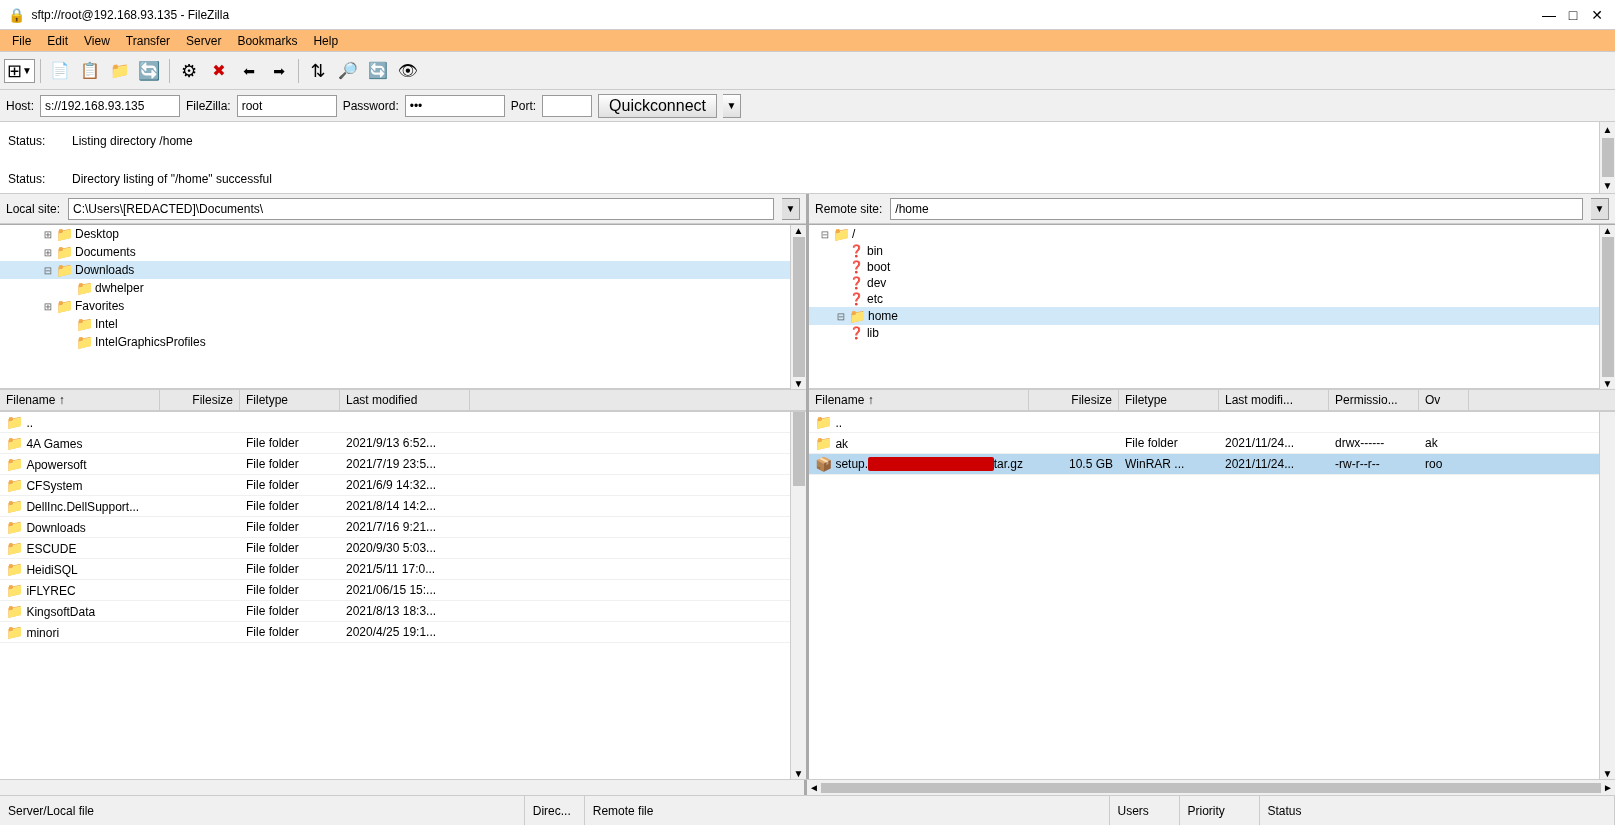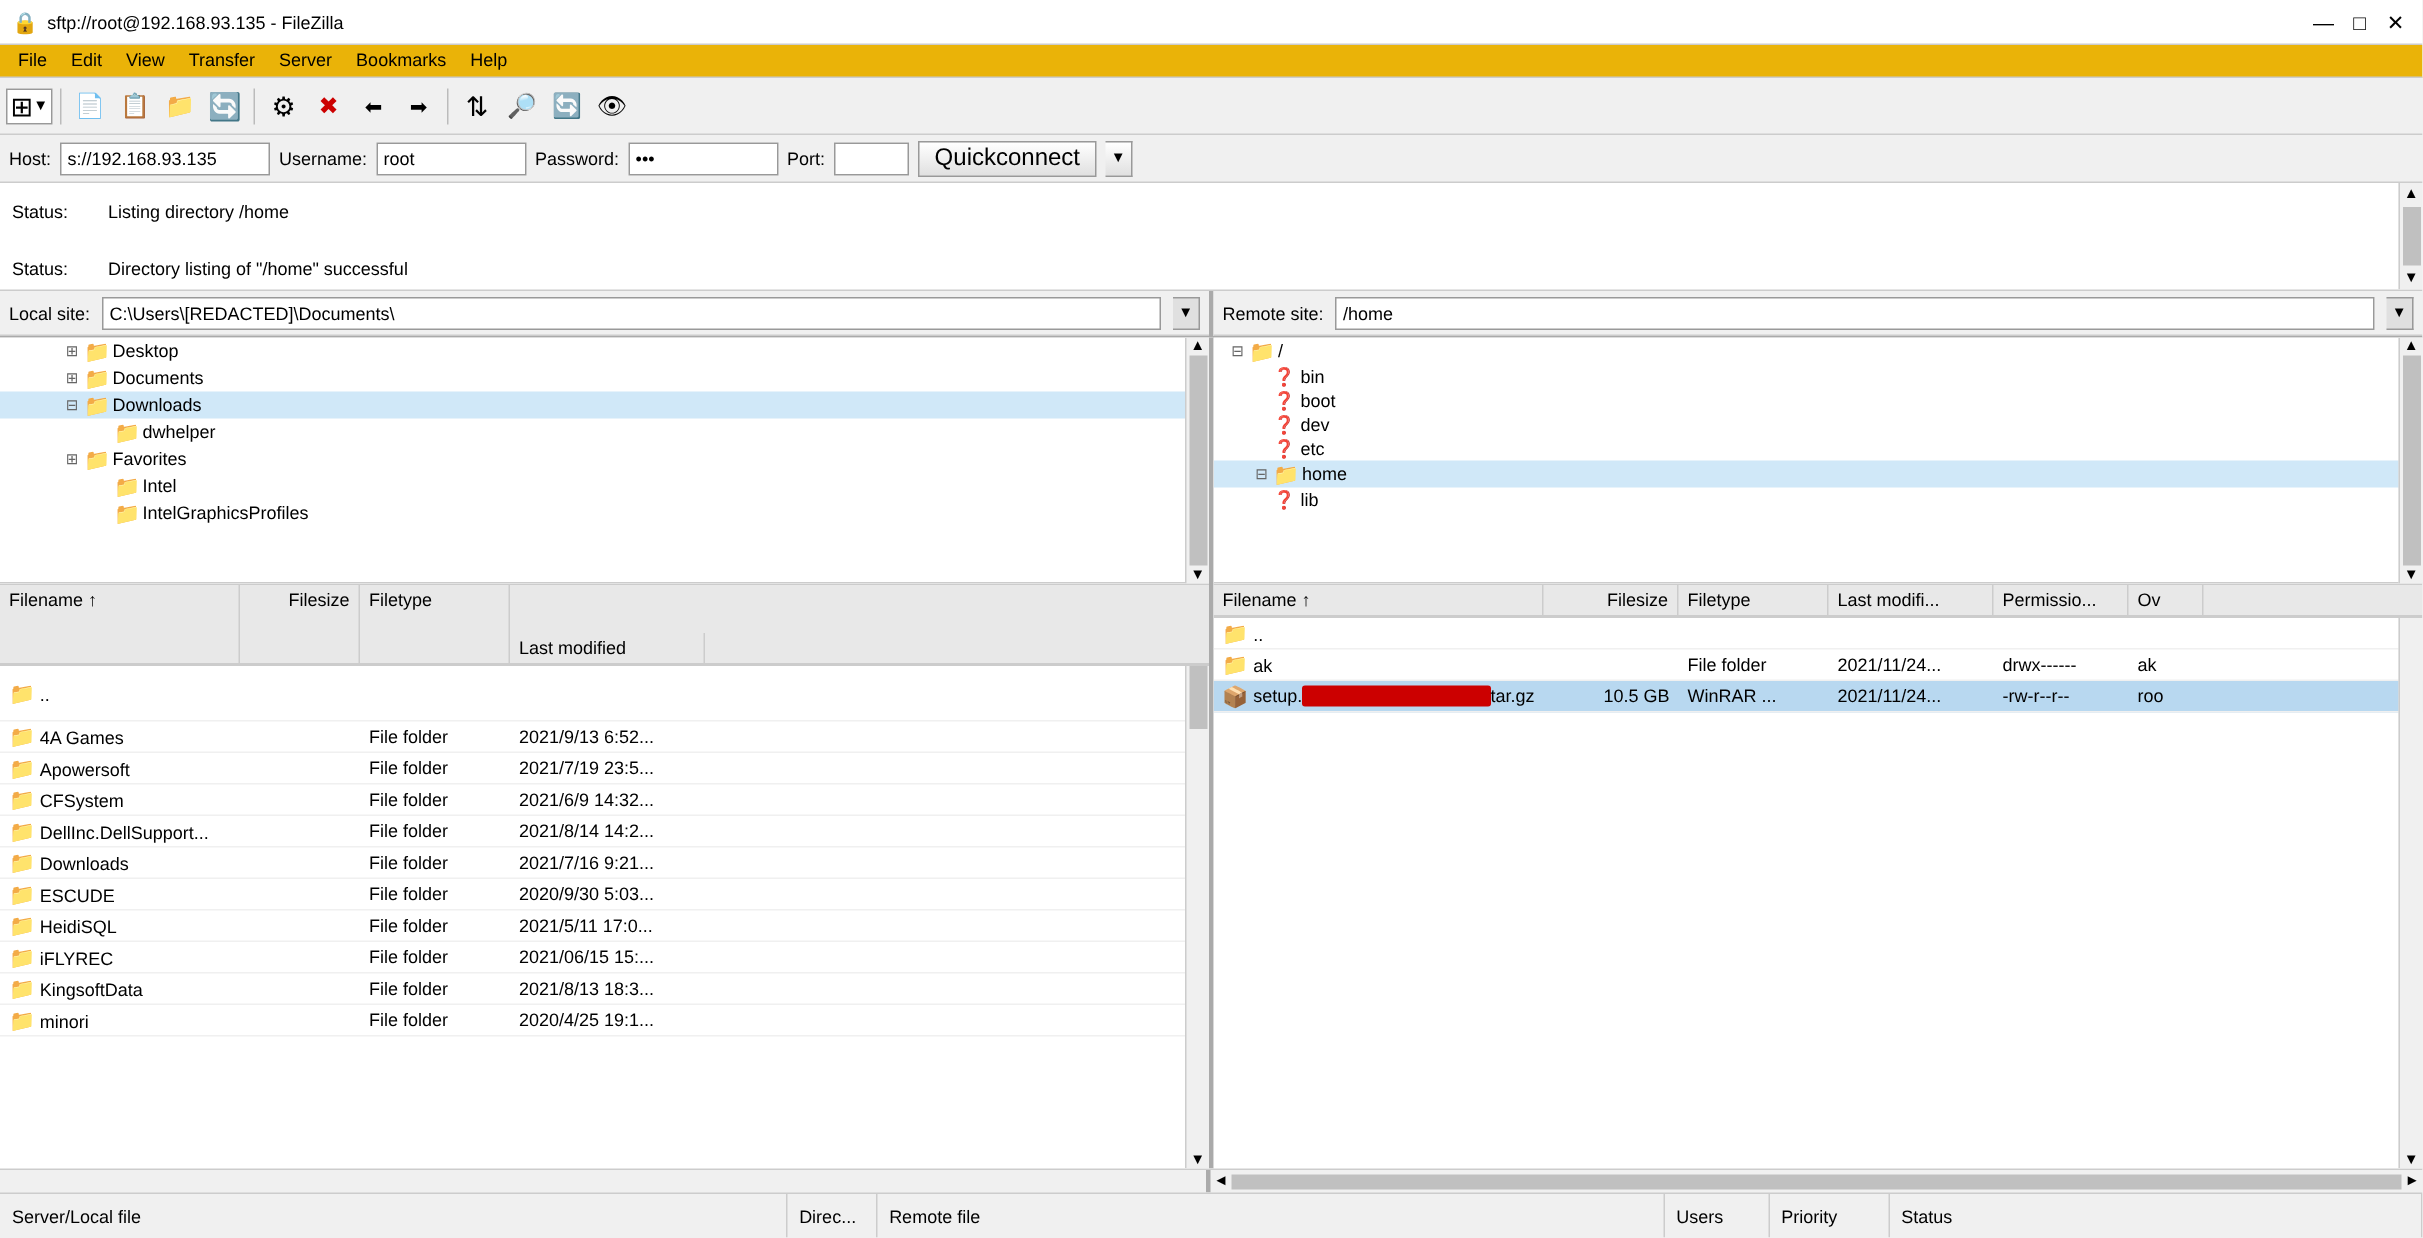--- a/index.html
+++ b/index.html
@@ -18,24 +18,24 @@
     .titlebar-title { flex: 1; font-size: 12px; }
     .titlebar-controls { display: flex; gap: 4px; }
     .titlebar-btn {
       width: 20px; height: 20px;
       border: none; background: transparent; cursor: pointer;
       font-size: 14px; display: flex; align-items: center; justify-content: center;
     }
 
     
     .menubar {
-      background: #eab308;
+      background: #fdba74;
       border-bottom: 1px solid #ccc;
       display: flex;
-      align-items: flex-end;
+      align-items: center;
       padding: 2px 4px;
       height: 22px;
     }
     .menu-item {
       padding: 2px 8px;
       cursor: pointer;
       font-size: 12px;
     }
 
     
@@ -188,21 +188,21 @@
       padding: 3px 6px;
       font-size: 12px;
       border-right: 1px solid #ccc;
       cursor: pointer;
       user-select: none;
       white-space: nowrap;
     }
     .col-filename { width: 160px; }
     .col-filesize { width: 80px; text-align: right; }
     .col-filetype { width: 100px; }
-    .col-modified { width: 130px; margin-top: 32px; }
+    .col-modified { width: 130px; }
 
     .file-row {
       display: flex;
       align-items: center;
       border-bottom: 1px solid #f0f0f0;
       cursor: pointer;
     }
     .file-row.selected { background: #b8d8f0; }
     .file-cell {
       padding: 2px 6px;
@@ -310,21 +310,21 @@
   <div class="toolbar-sep"></div>
   <button class="toolbar-btn" title="Toggle directory comparison" style="font-size:18px;">⇅</button>
   <button class="toolbar-btn" title="Search files" style="font-size:16px;">🔎</button>
   <button class="toolbar-btn" style="font-size:16px;">🔄</button>
   <button class="toolbar-btn" style="font-size:16px;">👁</button>
 </div>
 
 <div class="connbar">
   <label>Host:</label>
   <input class="conn-host" type="text" value="s://192.168.93.135" style="">
-  <label>Username:</label>
+  <label>FileZilla:</label>
   <input class="conn-user" type="text" value="root" style="">
   <label>Password:</label>
   <input class="conn-pass" type="password" value="abc" style="">
   <label>Port:</label>
   <input class="conn-port" type="text" value="" style="">
   <button class="quickconnect-btn">Quickconnect</button>
   <div class="conn-dropdown">▼</div>
 </div>
 
 <div class="statusbar">

